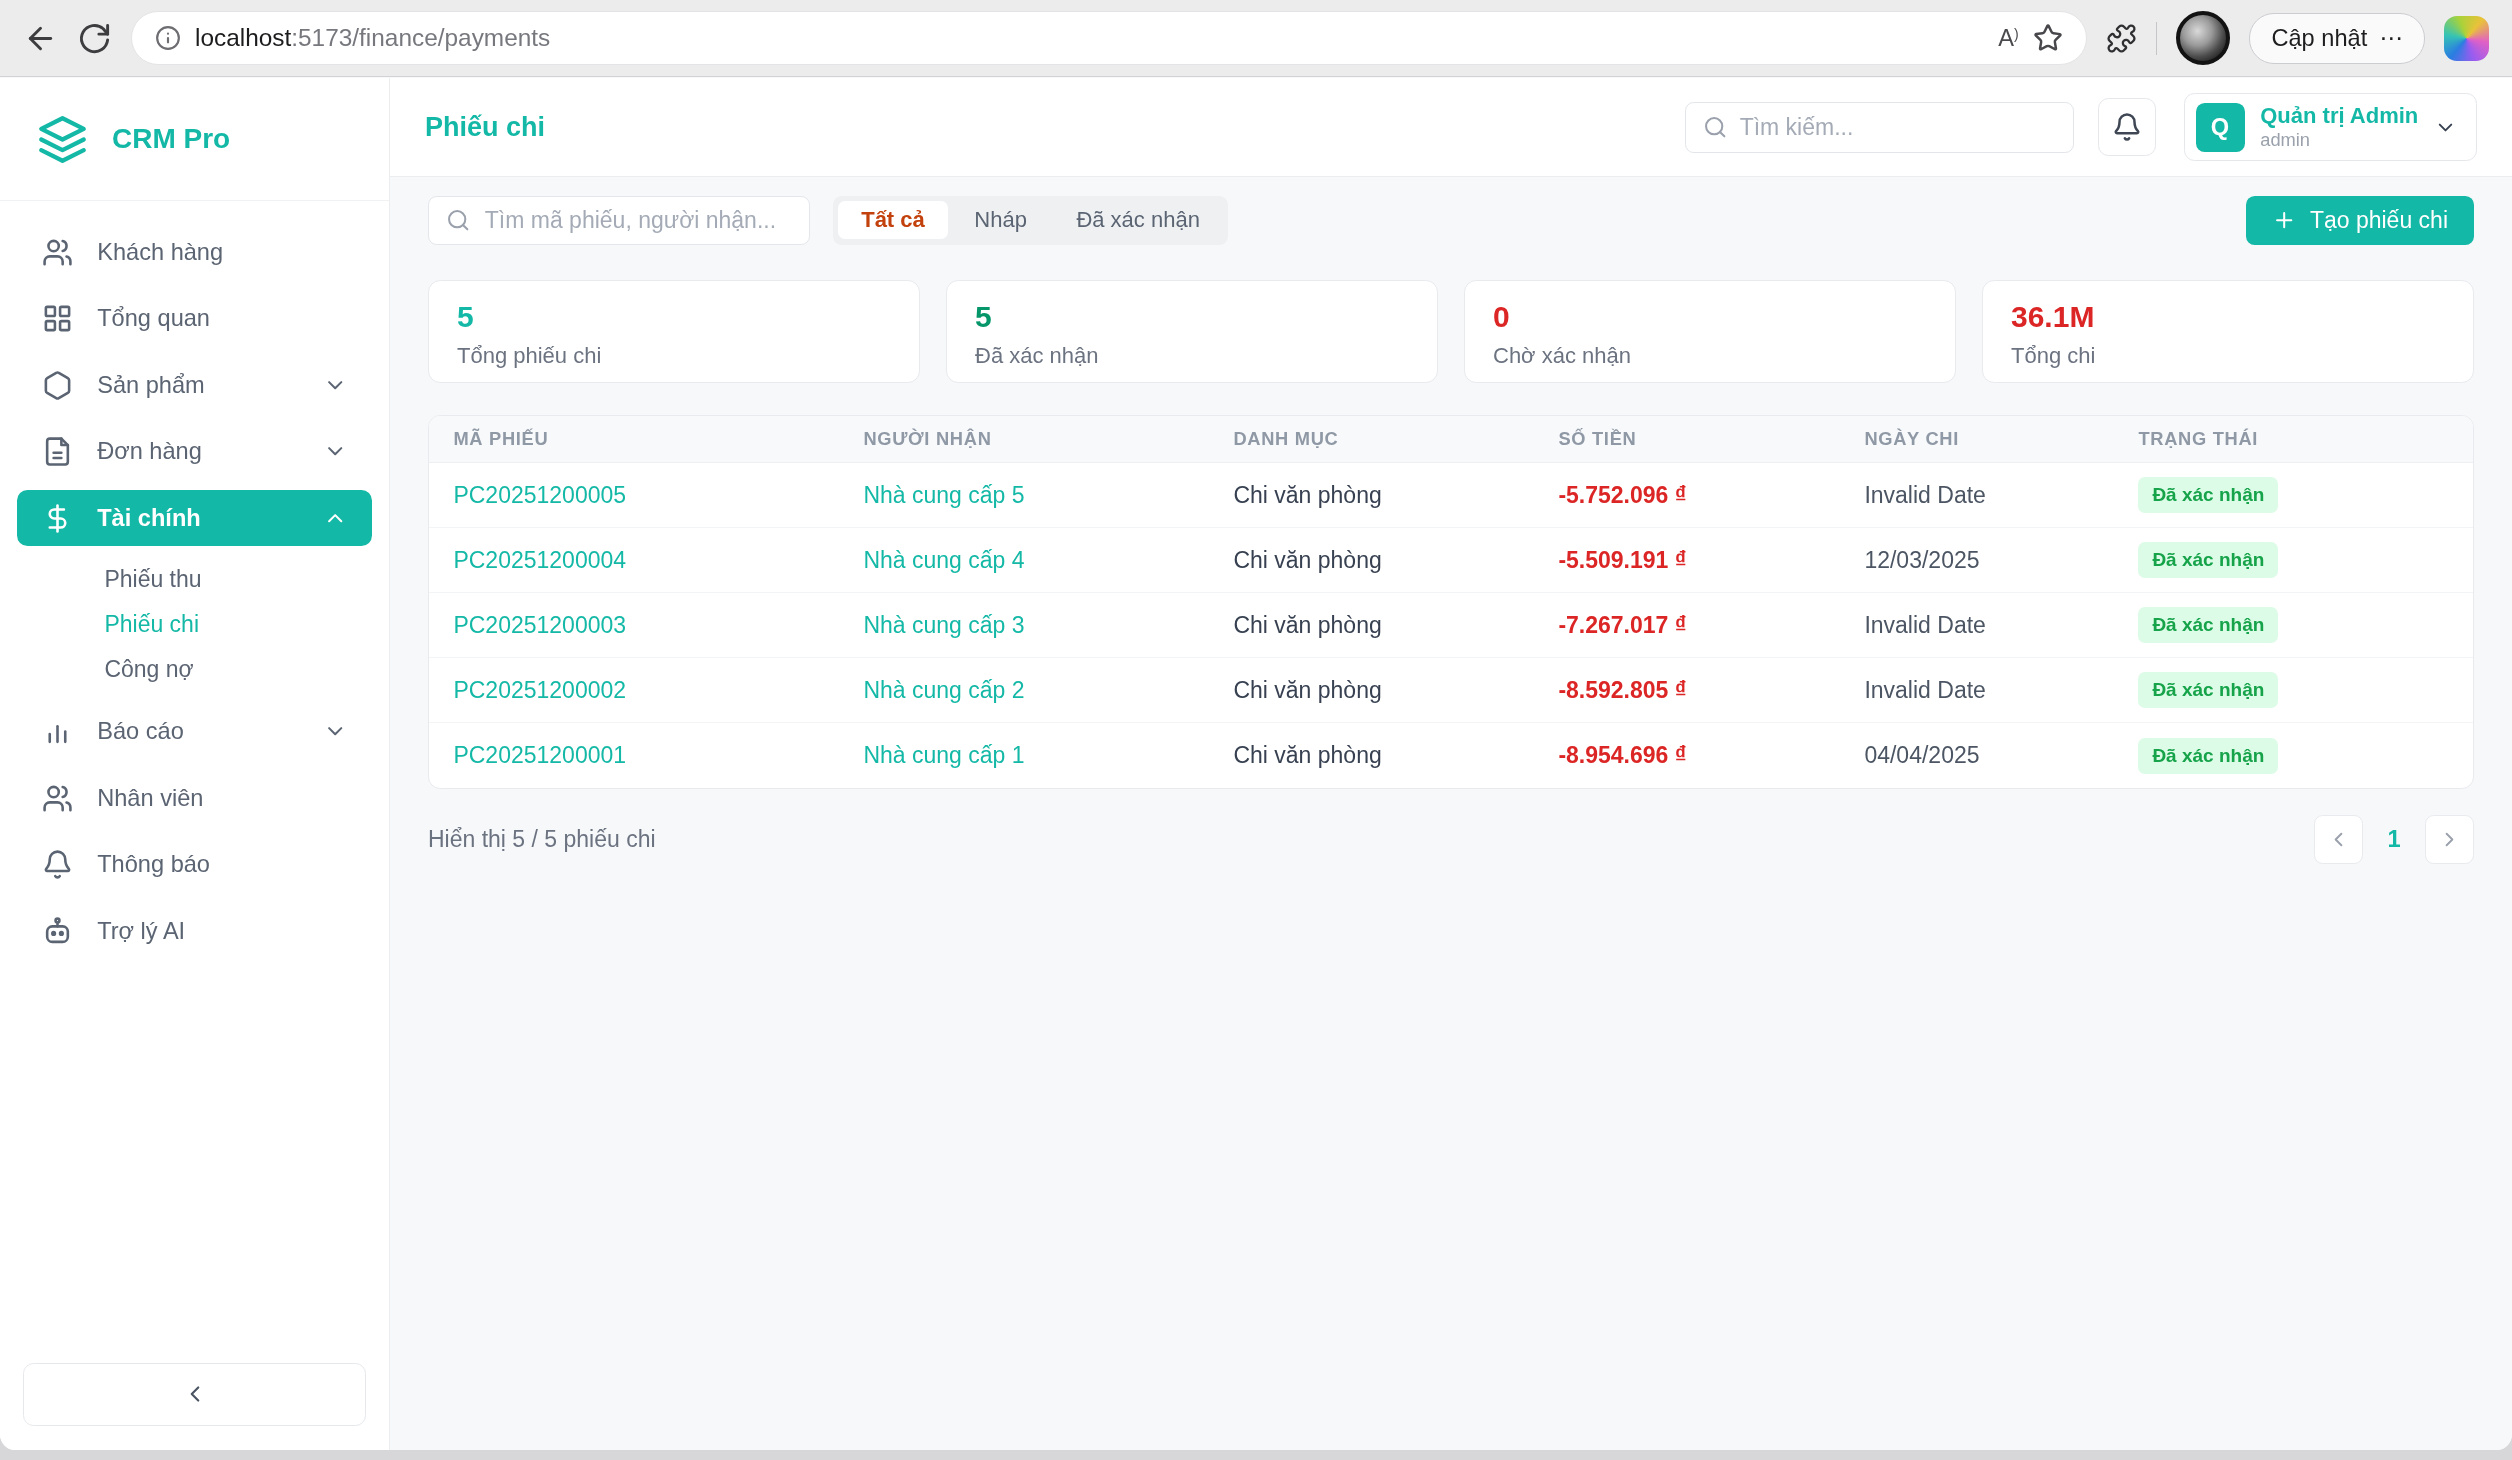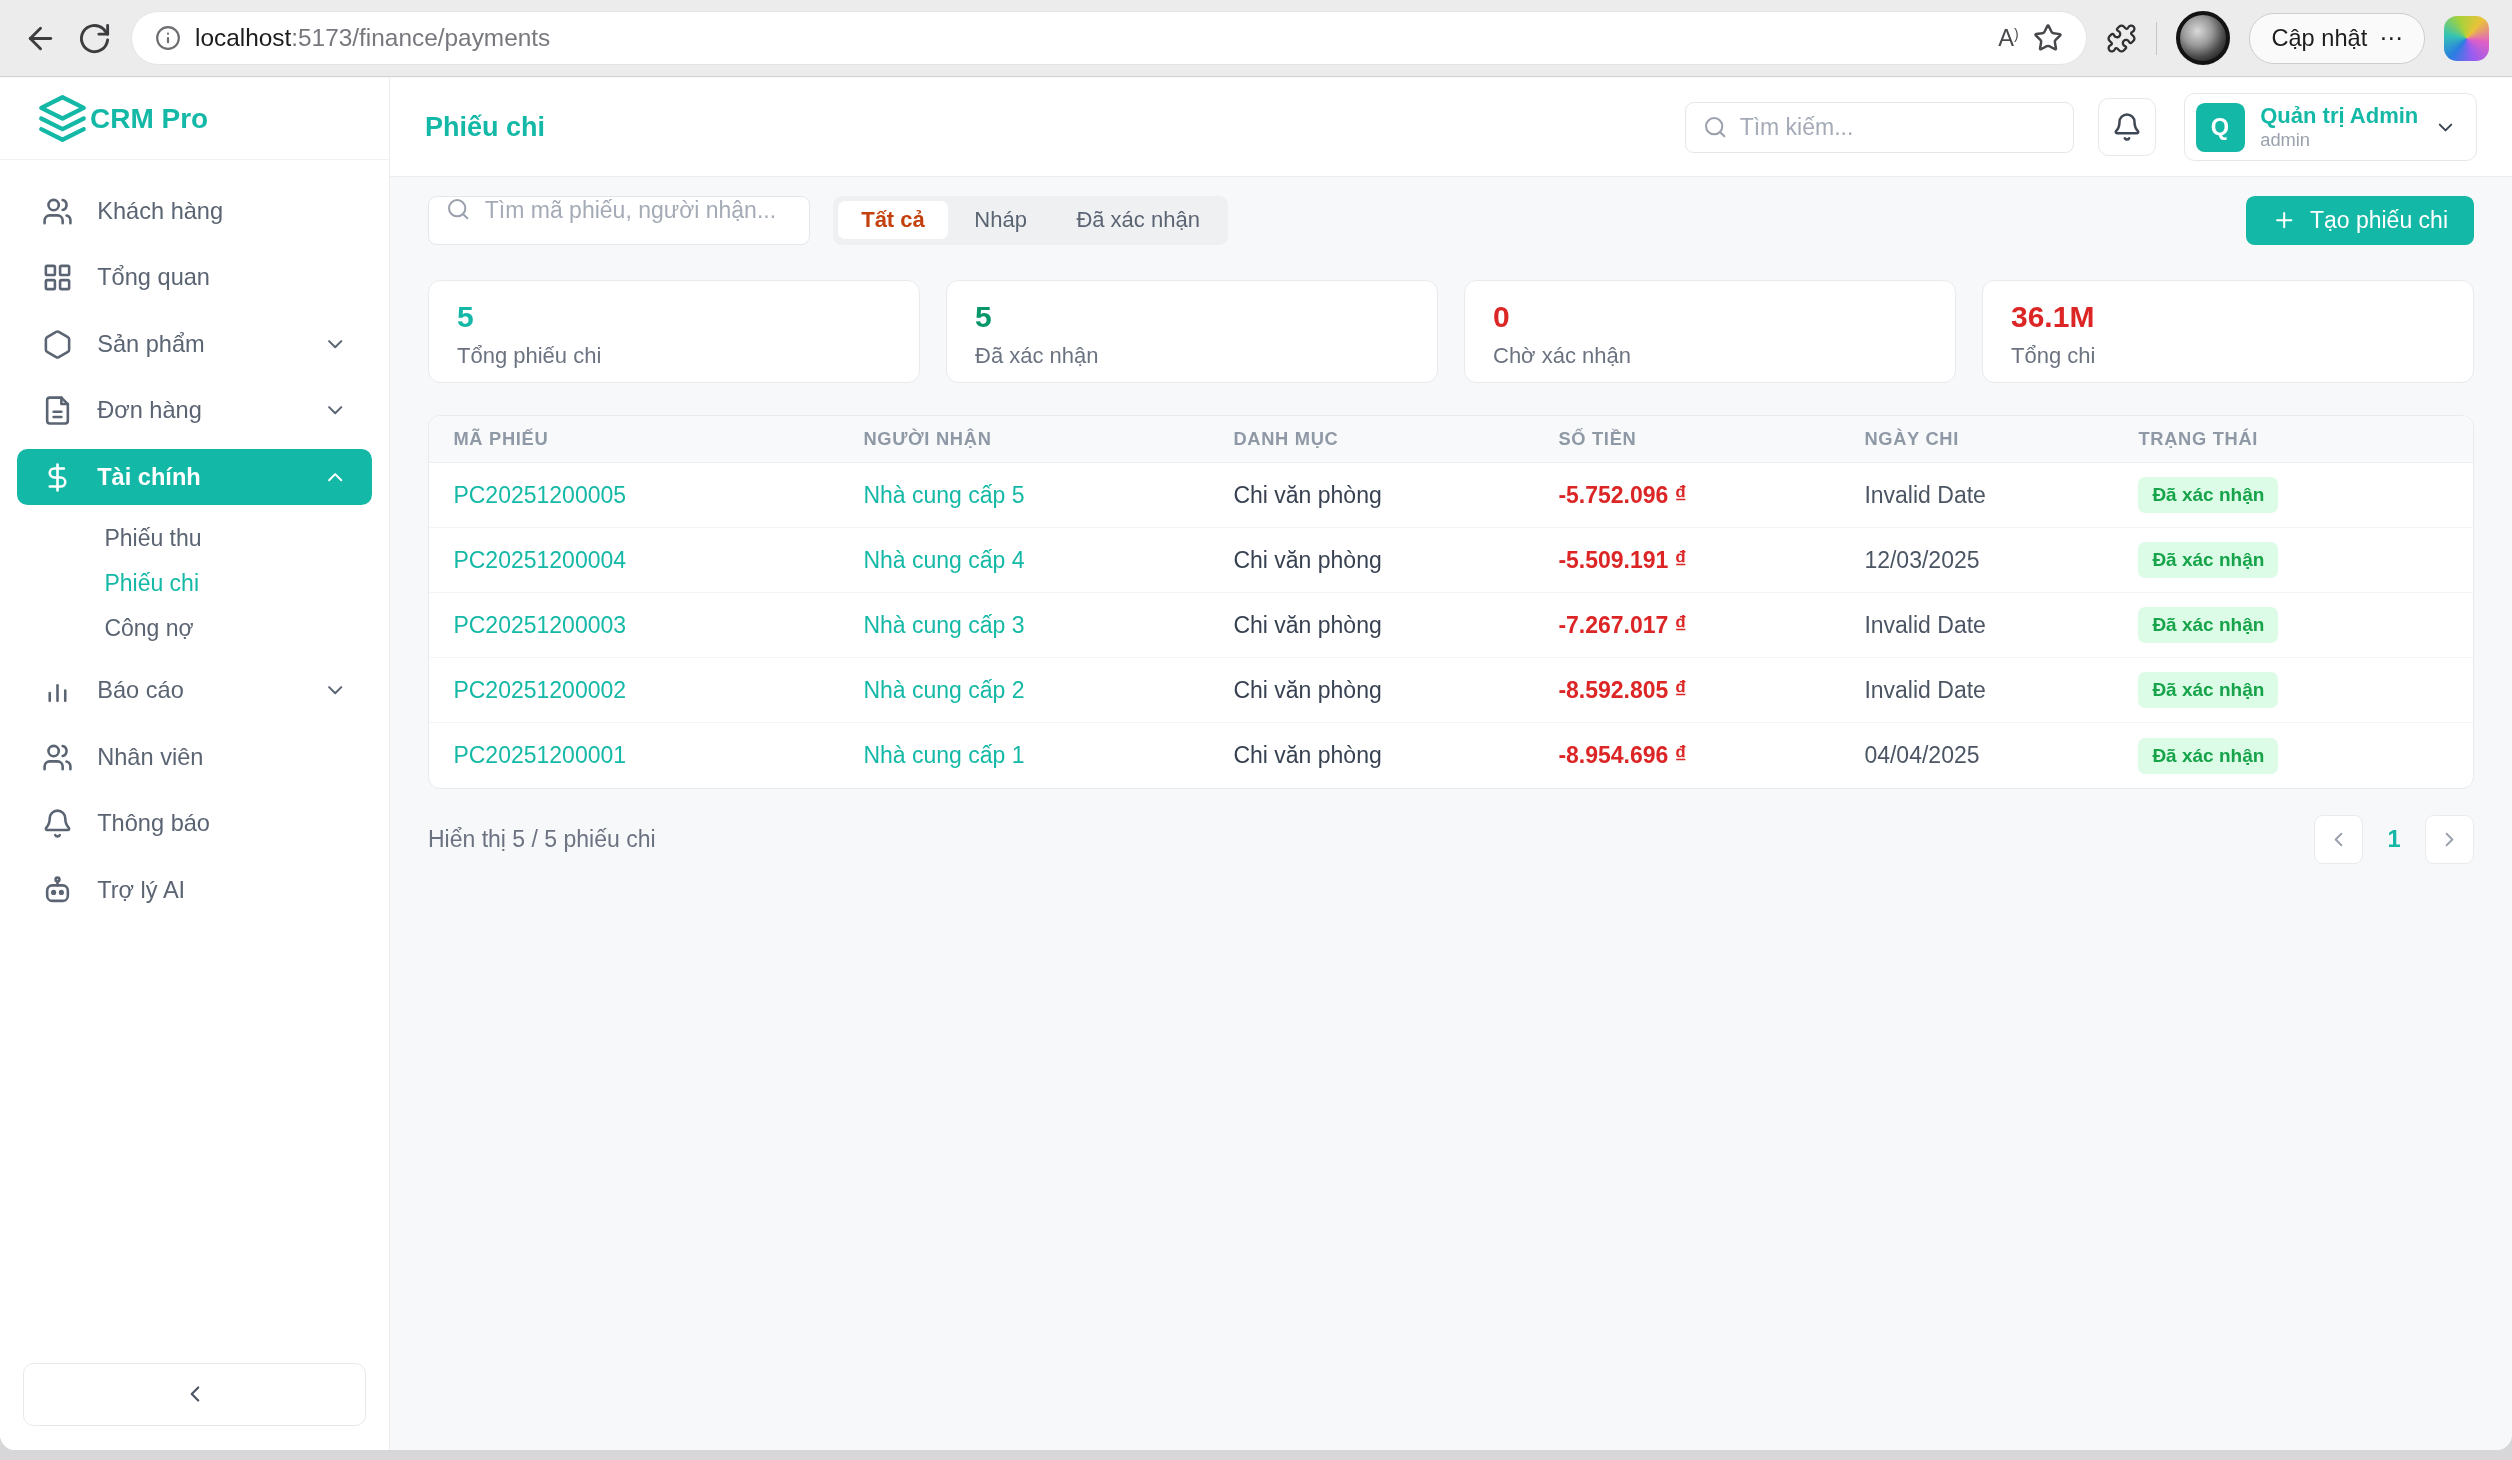--- a/index.html
+++ b/index.html
@@ -38,21 +38,21 @@
     flex:none; cursor:pointer; }
   .copilot-ico { width:45px; height:45px; border-radius:13px; flex:none; cursor:pointer;
     background:conic-gradient(from 220deg at 50% 50%, #2a7de1, #35c3b5, #a8d23a, #e9c23a, #e161c4, #9a5cf0, #2a7de1); }
 
   
   .app { position:absolute; top:78px; left:0; right:0; bottom:0; background:#f7f8fa; }
 
   
   .sidebar { position:absolute; top:0; left:0; bottom:0; width:390px; background:#ffffff;
     border-right:0.9px solid #ebedef; }
-  .side-logo { height:82px; display:flex; align-items:center; gap:2px; padding:16px 37px;
+  .side-logo { height:123px; display:flex; align-items:center; gap:24px; padding:16px 37px;
     border-bottom:0.9px solid #f0f1f3; }
   .logo-ico { width:51px; height:51px; color:#14b8a6; }
   .brand { font-size:28px; font-weight:700; color:#14b8a6; }
   .side-nav { padding:23px 17.4px 0; }
   .nav-item { height:56px; margin-bottom:10.5px; display:flex; align-items:center; gap:24.4px;
     padding:0 24.4px; border-radius:10.5px; color:#5b6472; font-size:23.6px; cursor:pointer; }
   .nav-item .mi { width:31px; height:31px; flex:none; }
   .nav-item .chev { width:24.4px; height:24.4px; margin-left:auto; flex:none; }
   .nav-item.active { background:#14b8a6; color:#ffffff; font-weight:700; }
   .submenu { padding:0 0 12.2px; }
@@ -85,21 +85,21 @@
     font-size:23.6px; font-weight:700; display:flex; align-items:center; justify-content:center; }
   .user-name { font-size:22px; font-weight:700; color:#14b8a6; line-height:1.2; }
   .user-role { font-size:18.3px; color:#9aa1ac; line-height:1.2; }
   .user-chip .chev { width:23px; height:23px; color:#374151; }
 
   .content { flex:1; padding:19px 38px 0; overflow:hidden; }
 
   
   .toolbar { display:flex; align-items:center; height:49px; }
   .tb-search { width:382px; height:49px; border:0.9px solid #e3e6ea; border-radius:8.7px; background:#fff;
-    display:flex; align-items:flex-start; gap:14px; padding:0 17.4px; margin-right:23px; }
+    display:flex; align-items:center; gap:14px; padding:0 17.4px; margin-right:23px; }
   .tb-search svg { width:24.4px; height:24.4px; color:#9aa1ac; flex:none; }
   .tb-search input { border:none; outline:none; font-size:23px; color:#374151; width:100%;
     font-family:inherit; background:transparent; }
   .tb-search input::placeholder { color:#a4abb6; }
   .filter-tabs { background:#eef0f2; border-radius:8.7px; padding:5.2px; display:flex; gap:3.5px; height:49px; }
   .ftab { padding:0 23px; height:38px; display:flex; align-items:center; font-size:22px;
     color:#5b6472; border-radius:7px; cursor:pointer; }
   .ftab.active { background:#ffffff; color:#c2410c; font-weight:700; }
   .tb-spacer { flex:1; }
   .create-btn { height:49px; padding:0 26px; background:#14b8a6; border:none; border-radius:8.7px;

